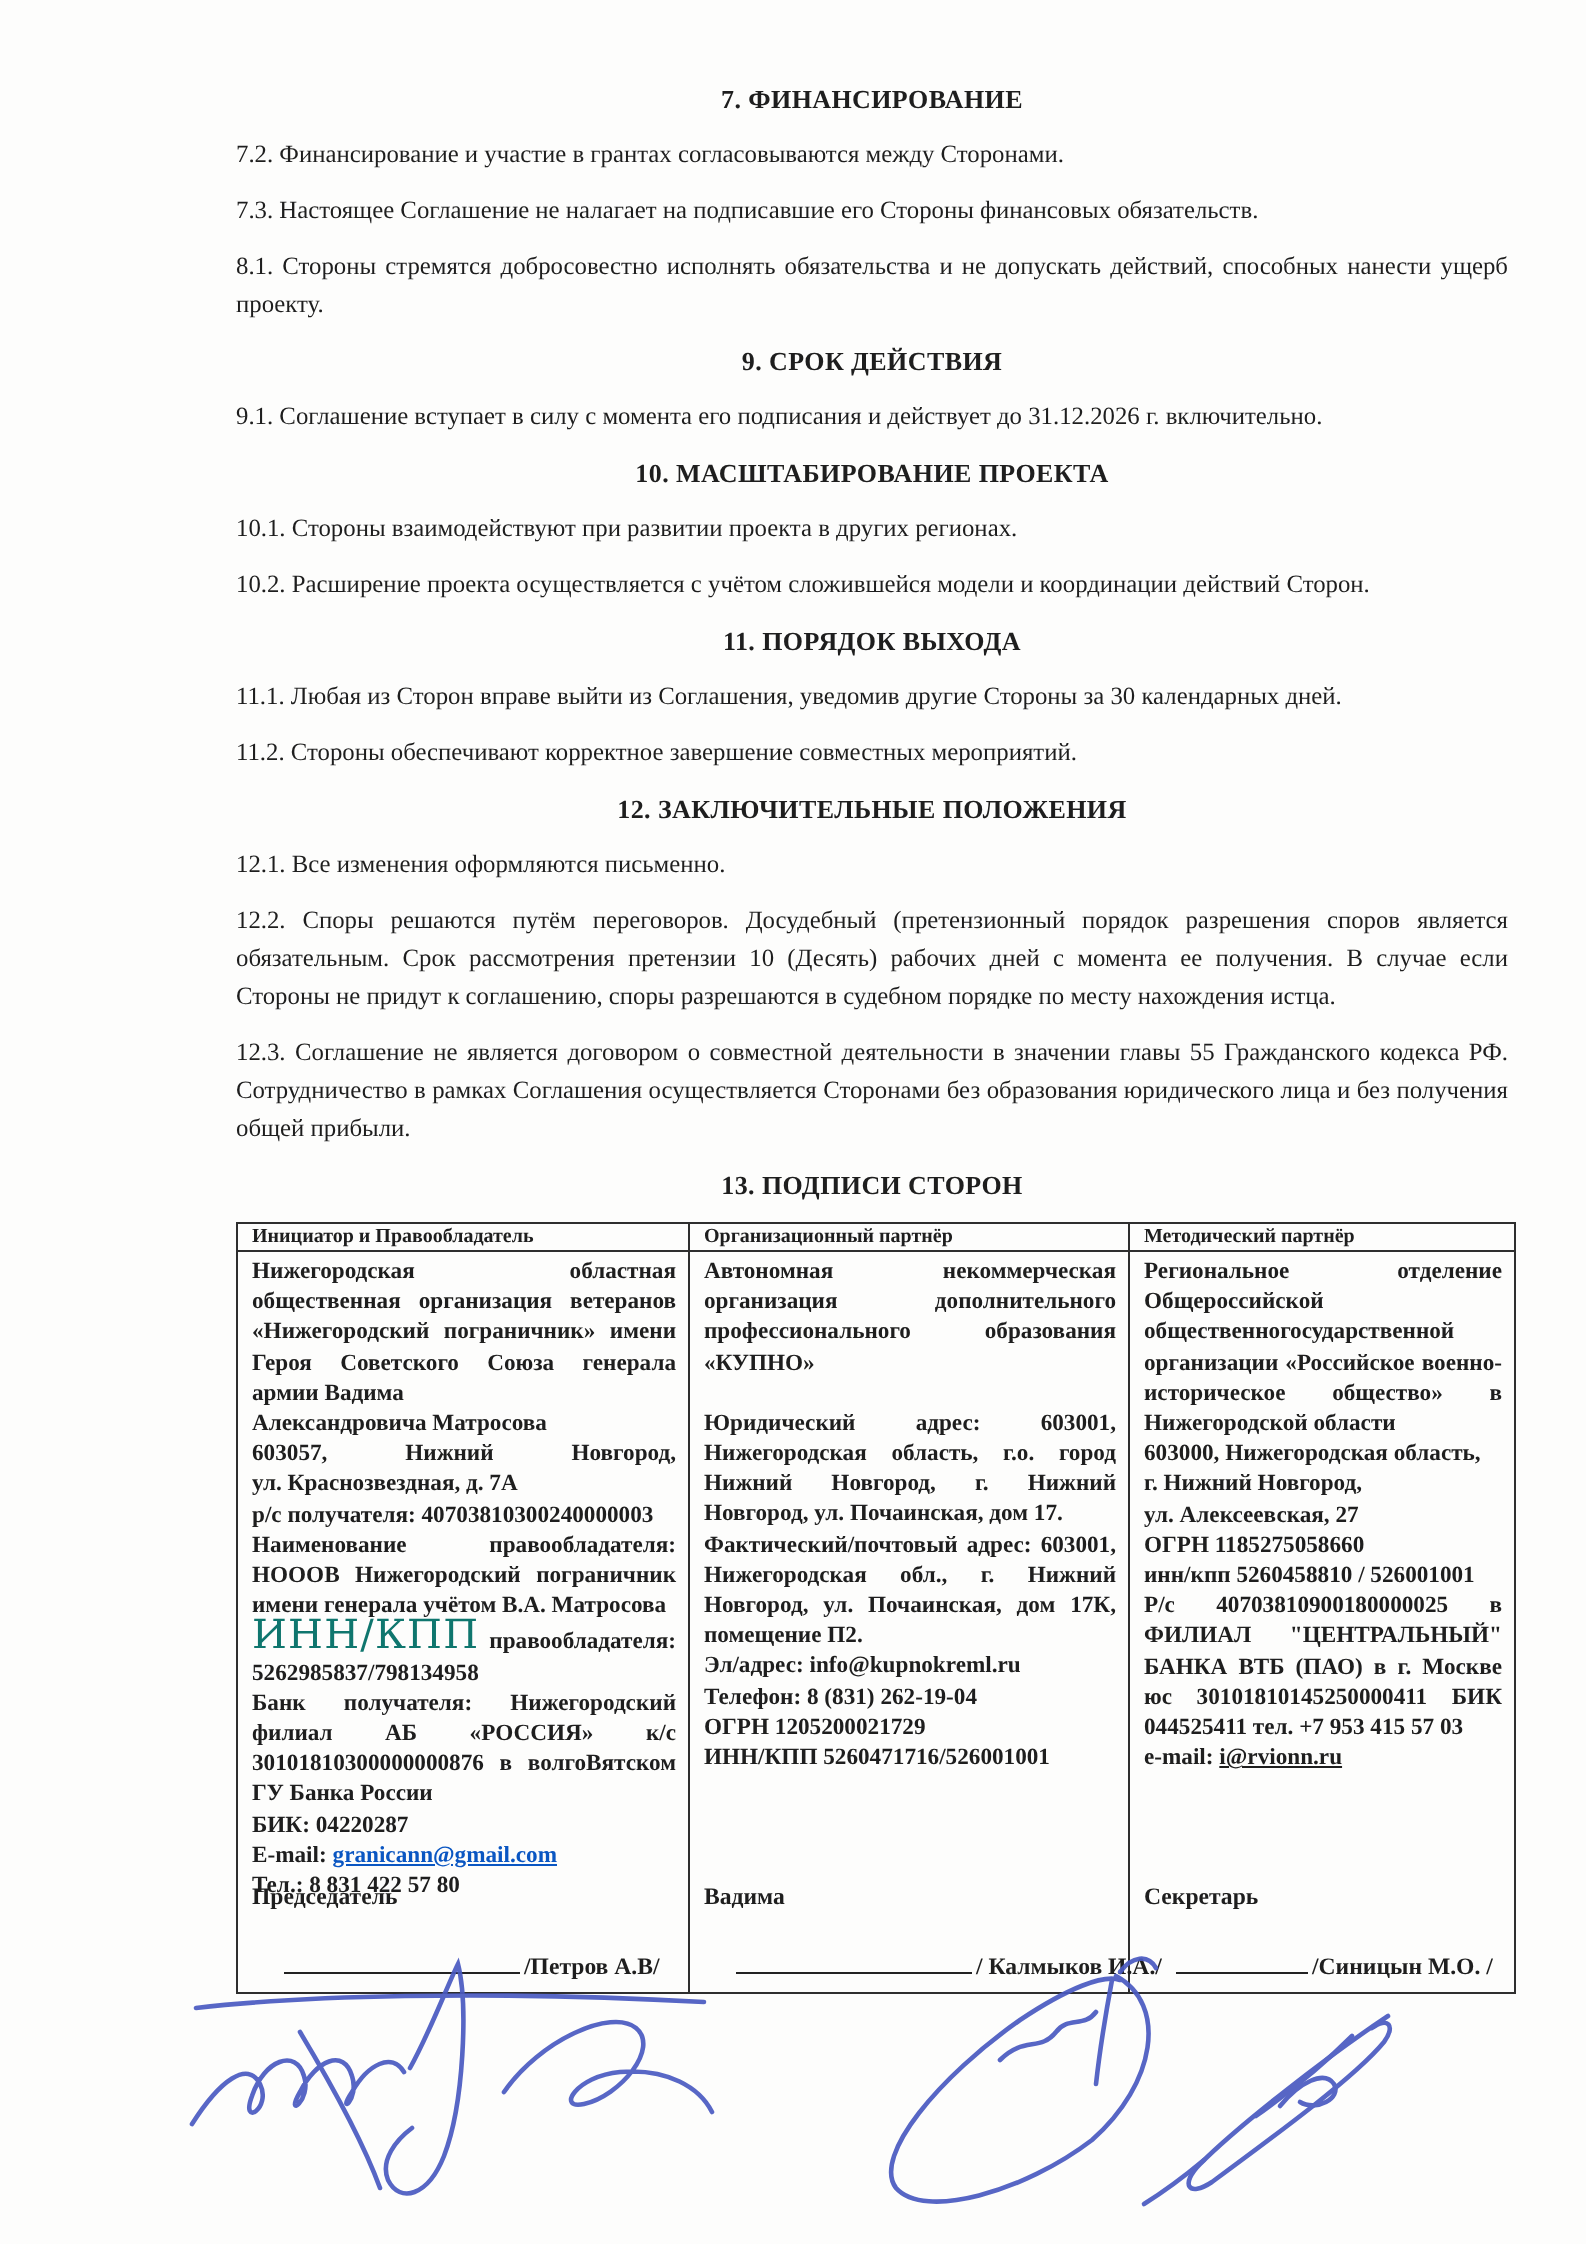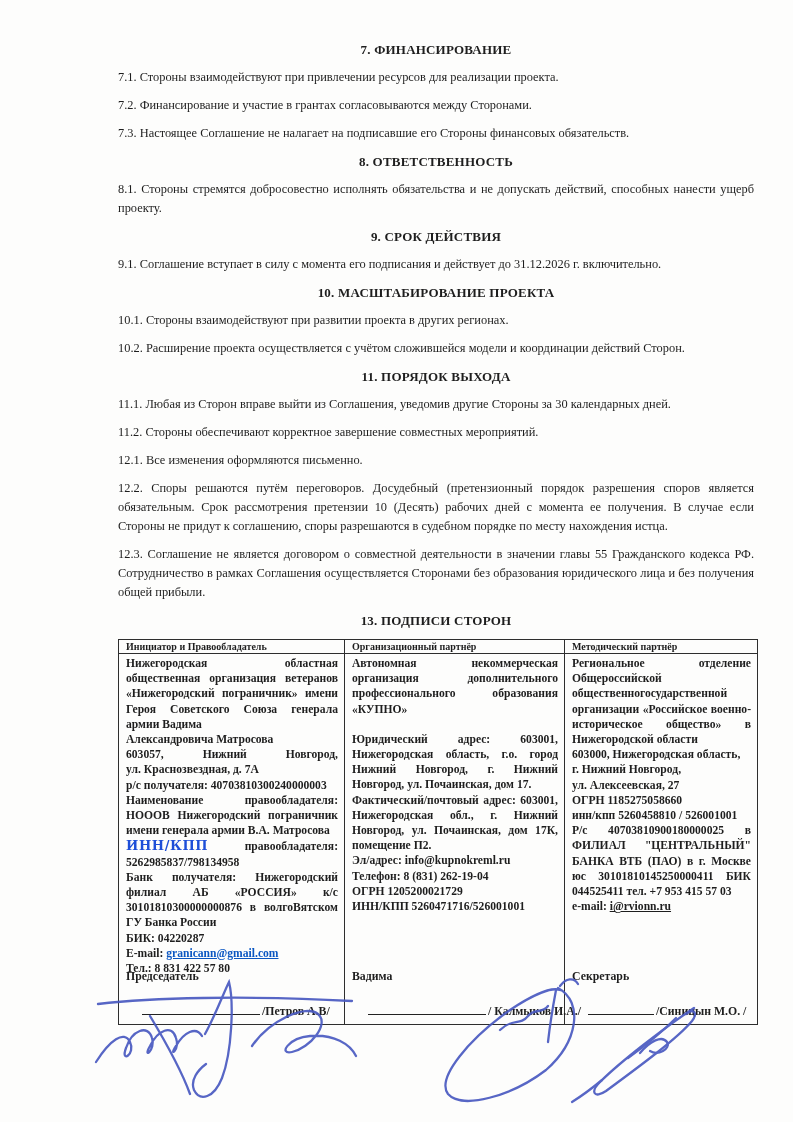--- a/index.html
+++ b/index.html
@@ -56,23 +56,23 @@
     font-weight:bold;
     line-height:15.2px;
     text-align:justify;
   }
   .tl{min-height:15.2px;}
   .jl{text-align-last:justify;}
   .gap-below{margin-bottom:15px;}
   .inn-flex{display:flex;justify-content:space-between;align-items:baseline;}
   .innkpp{
     font-family:"DejaVu Serif",serif;
-    font-weight:bold;
-    font-size:13px;
-    color:#1d4ed8;
+    font-weight:normal;
+    font-size:20px;
+    color:#0f766e;
     letter-spacing:.6px;
   }
   .email-blue{color:#0a56c2;text-decoration:underline;cursor:pointer;}
   .email-dark{color:#1e1e1e;text-decoration:underline;cursor:pointer;}
   .role{
     position:absolute;left:7px;bottom:40px;
     font-size:11.8px;font-weight:bold;
   }
   .signline{
     position:absolute;left:23px;right:5px;bottom:5px;
@@ -88,38 +88,37 @@
   .rule-1{width:118px;} .rule-2{width:118px;} .rule-3{width:66px;}
   .ink{position:absolute;left:0;top:0;pointer-events:none;}
 </style>
 </head>
 <body>
 
 <div class="page">
   <div class="content">
 
     <div class="sec-heading">7. ФИНАНСИРОВАНИЕ</div>
-    <p class="clause">7.1. Стороны взаимодействуют при привлечении ресурсов для реализации проекта.</p>
     <p class="clause">7.2. Финансирование и участие в грантах согласовываются между Сторонами.</p>
     <p class="clause">7.3. Настоящее Соглашение не налагает на подписавшие его Стороны финансовых обязательств.</p>
 
-    <div class="sec-heading">8. ОТВЕТСТВЕННОСТЬ</div>
     <p class="clause">8.1. Стороны стремятся добросовестно исполнять обязательства и не допускать действий, способных нанести ущерб проекту.</p>
 
     <div class="sec-heading">9. СРОК ДЕЙСТВИЯ</div>
     <p class="clause">9.1. Соглашение вступает в силу с момента его подписания и действует до 31.12.2026 г. включительно.</p>
 
     <div class="sec-heading">10. МАСШТАБИРОВАНИЕ ПРОЕКТА</div>
     <p class="clause">10.1. Стороны взаимодействуют при развитии проекта в других регионах.</p>
     <p class="clause">10.2. Расширение проекта осуществляется с учётом сложившейся модели и координации действий Сторон.</p>
 
     <div class="sec-heading">11. ПОРЯДОК ВЫХОДА</div>
     <p class="clause">11.1. Любая из Сторон вправе выйти из Соглашения, уведомив другие Стороны за 30 календарных дней.</p>
     <p class="clause">11.2. Стороны обеспечивают корректное завершение совместных мероприятий.</p>
 
+    <div class="sec-heading">12. ЗАКЛЮЧИТЕЛЬНЫЕ ПОЛОЖЕНИЯ</div>
     <p class="clause">12.1. Все изменения оформляются письменно.</p>
     <p class="clause">12.2. Споры решаются путём переговоров. Досудебный (претензионный порядок разрешения споров является обязательным. Срок рассмотрения претензии 10 (Десять) рабочих дней с момента ее получения. В случае если Стороны не придут к соглашению, споры разрешаются в судебном порядке по месту нахождения истца.</p>
     <p class="clause">12.3. Соглашение не является договором о совместной деятельности в значении главы 55 Гражданского кодекса РФ. Сотрудничество в рамках Соглашения осуществляется Сторонами без образования юридического лица и без получения общей прибыли.</p>
 
     <div class="sec-heading">13. ПОДПИСИ СТОРОН</div>
 
     <table class="sig-table">
       <colgroup>
           <col class="c1">
           <col class="c2">
@@ -135,21 +134,21 @@
       <tbody>
         <tr>
 
           <td class="sig-cell">
             <div class="cell-body">
               <div class="tl">Нижегородская областная общественная организация ветеранов «Нижегородский пограничник» имени Героя Советского Союза генерала армии Вадима</div>
               <div class="tl">Александровича Матросова</div>
               <div class="tl jl">603057, Нижний Новгород,</div>
               <div class="tl">ул. Краснозвездная, д. 7А</div>
               <div class="tl">р/с получателя: 40703810300240000003</div>
-              <div class="tl">Наименование правообладателя: НОООВ Нижегородский пограничник имени генерала армии В.А. Матросова</div>
+              <div class="tl">Наименование правообладателя: НОООВ Нижегородский пограничник имени генерала учётом В.А. Матросова</div>
               <div class="tl inn-flex">
                 <span class="innkpp">ИНН/КПП</span>
                 <span>правообладателя:</span>
               </div>
               <div class="tl">5262985837/798134958</div>
               <div class="tl">Банк получателя: Нижегородский филиал АБ «РОССИЯ» к/с 30101810300000000876 в волгоВятском ГУ Банка России</div>
               <div class="tl">БИК: 04220287</div>
               <div class="tl">
                 <span>E-mail:</span>
                 <span class="email-blue">granicann@gmail.com</span>

